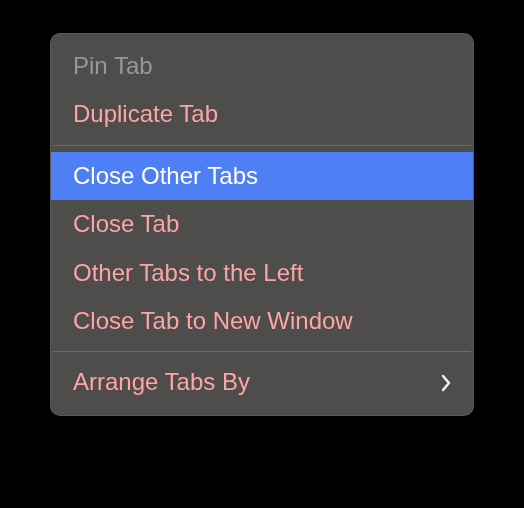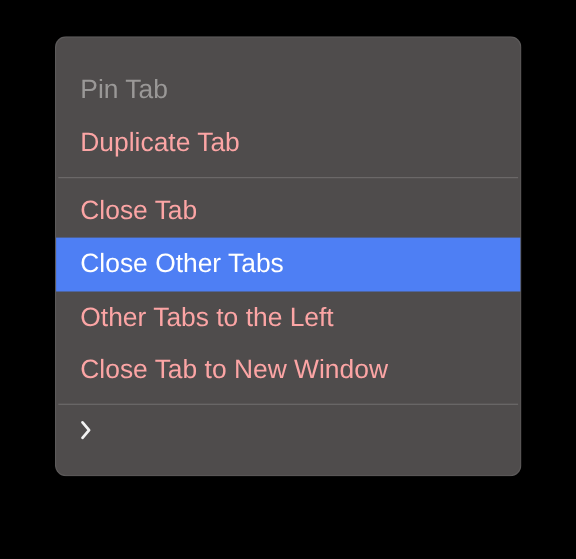--- a/index.html
+++ b/index.html
@@ -12,21 +12,21 @@
   }
   .menu {
     position: absolute;
     left: 50px;
     top: 33px;
     width: 424px;
     background: #4f4c4c;
     border-radius: 10px;
     border: 1px solid rgba(255,255,255,0.08);
     box-shadow: 0 8px 40px rgba(0,0,0,0.6), 0 0 0 1px rgba(0,0,0,0.5);
-    padding: 24px 0;
+    padding: 8px 0;
   }
   .menu-item {
     display: flex;
     align-items: center;
     justify-content: space-between;
     padding: 8px 22px;
     font-size: 24px;
     font-weight: 400;
     color: #fca5a5;
     cursor: default;
@@ -66,40 +66,41 @@
   <div class="menu-item disabled">
     <span>Pin Tab</span>
   </div>
 
   <div class="menu-item">
     <span>Duplicate Tab</span>
   </div>
 
   <div class="menu-separator"></div>
 
+  <div class="menu-item highlighted">
+    <span>Close Other Tabs</span>
+  </div>
+
   <div class="menu-item">
     <span>Close Tab</span>
-  </div>
-
-  <div class="menu-item highlighted">
-    <span>Close Other Tabs</span>
   </div>
 
   <div class="menu-item">
     <span>Other Tabs to the Left</span>
   </div>
 
   <div class="menu-item">
     <span>Close Tab to New Window</span>
   </div>
 
 
   <div class="menu-separator"></div>
 
   <div class="menu-item">
+    <span>Arrange Tabs By</span>
     <span class="chevron">
       <svg viewBox="0 0 10 18">
           <path d="M2 2 L8 9 L2 16"></path>
         </svg>
     </span>
   </div>
 
 </div>
 
 </body></html>

